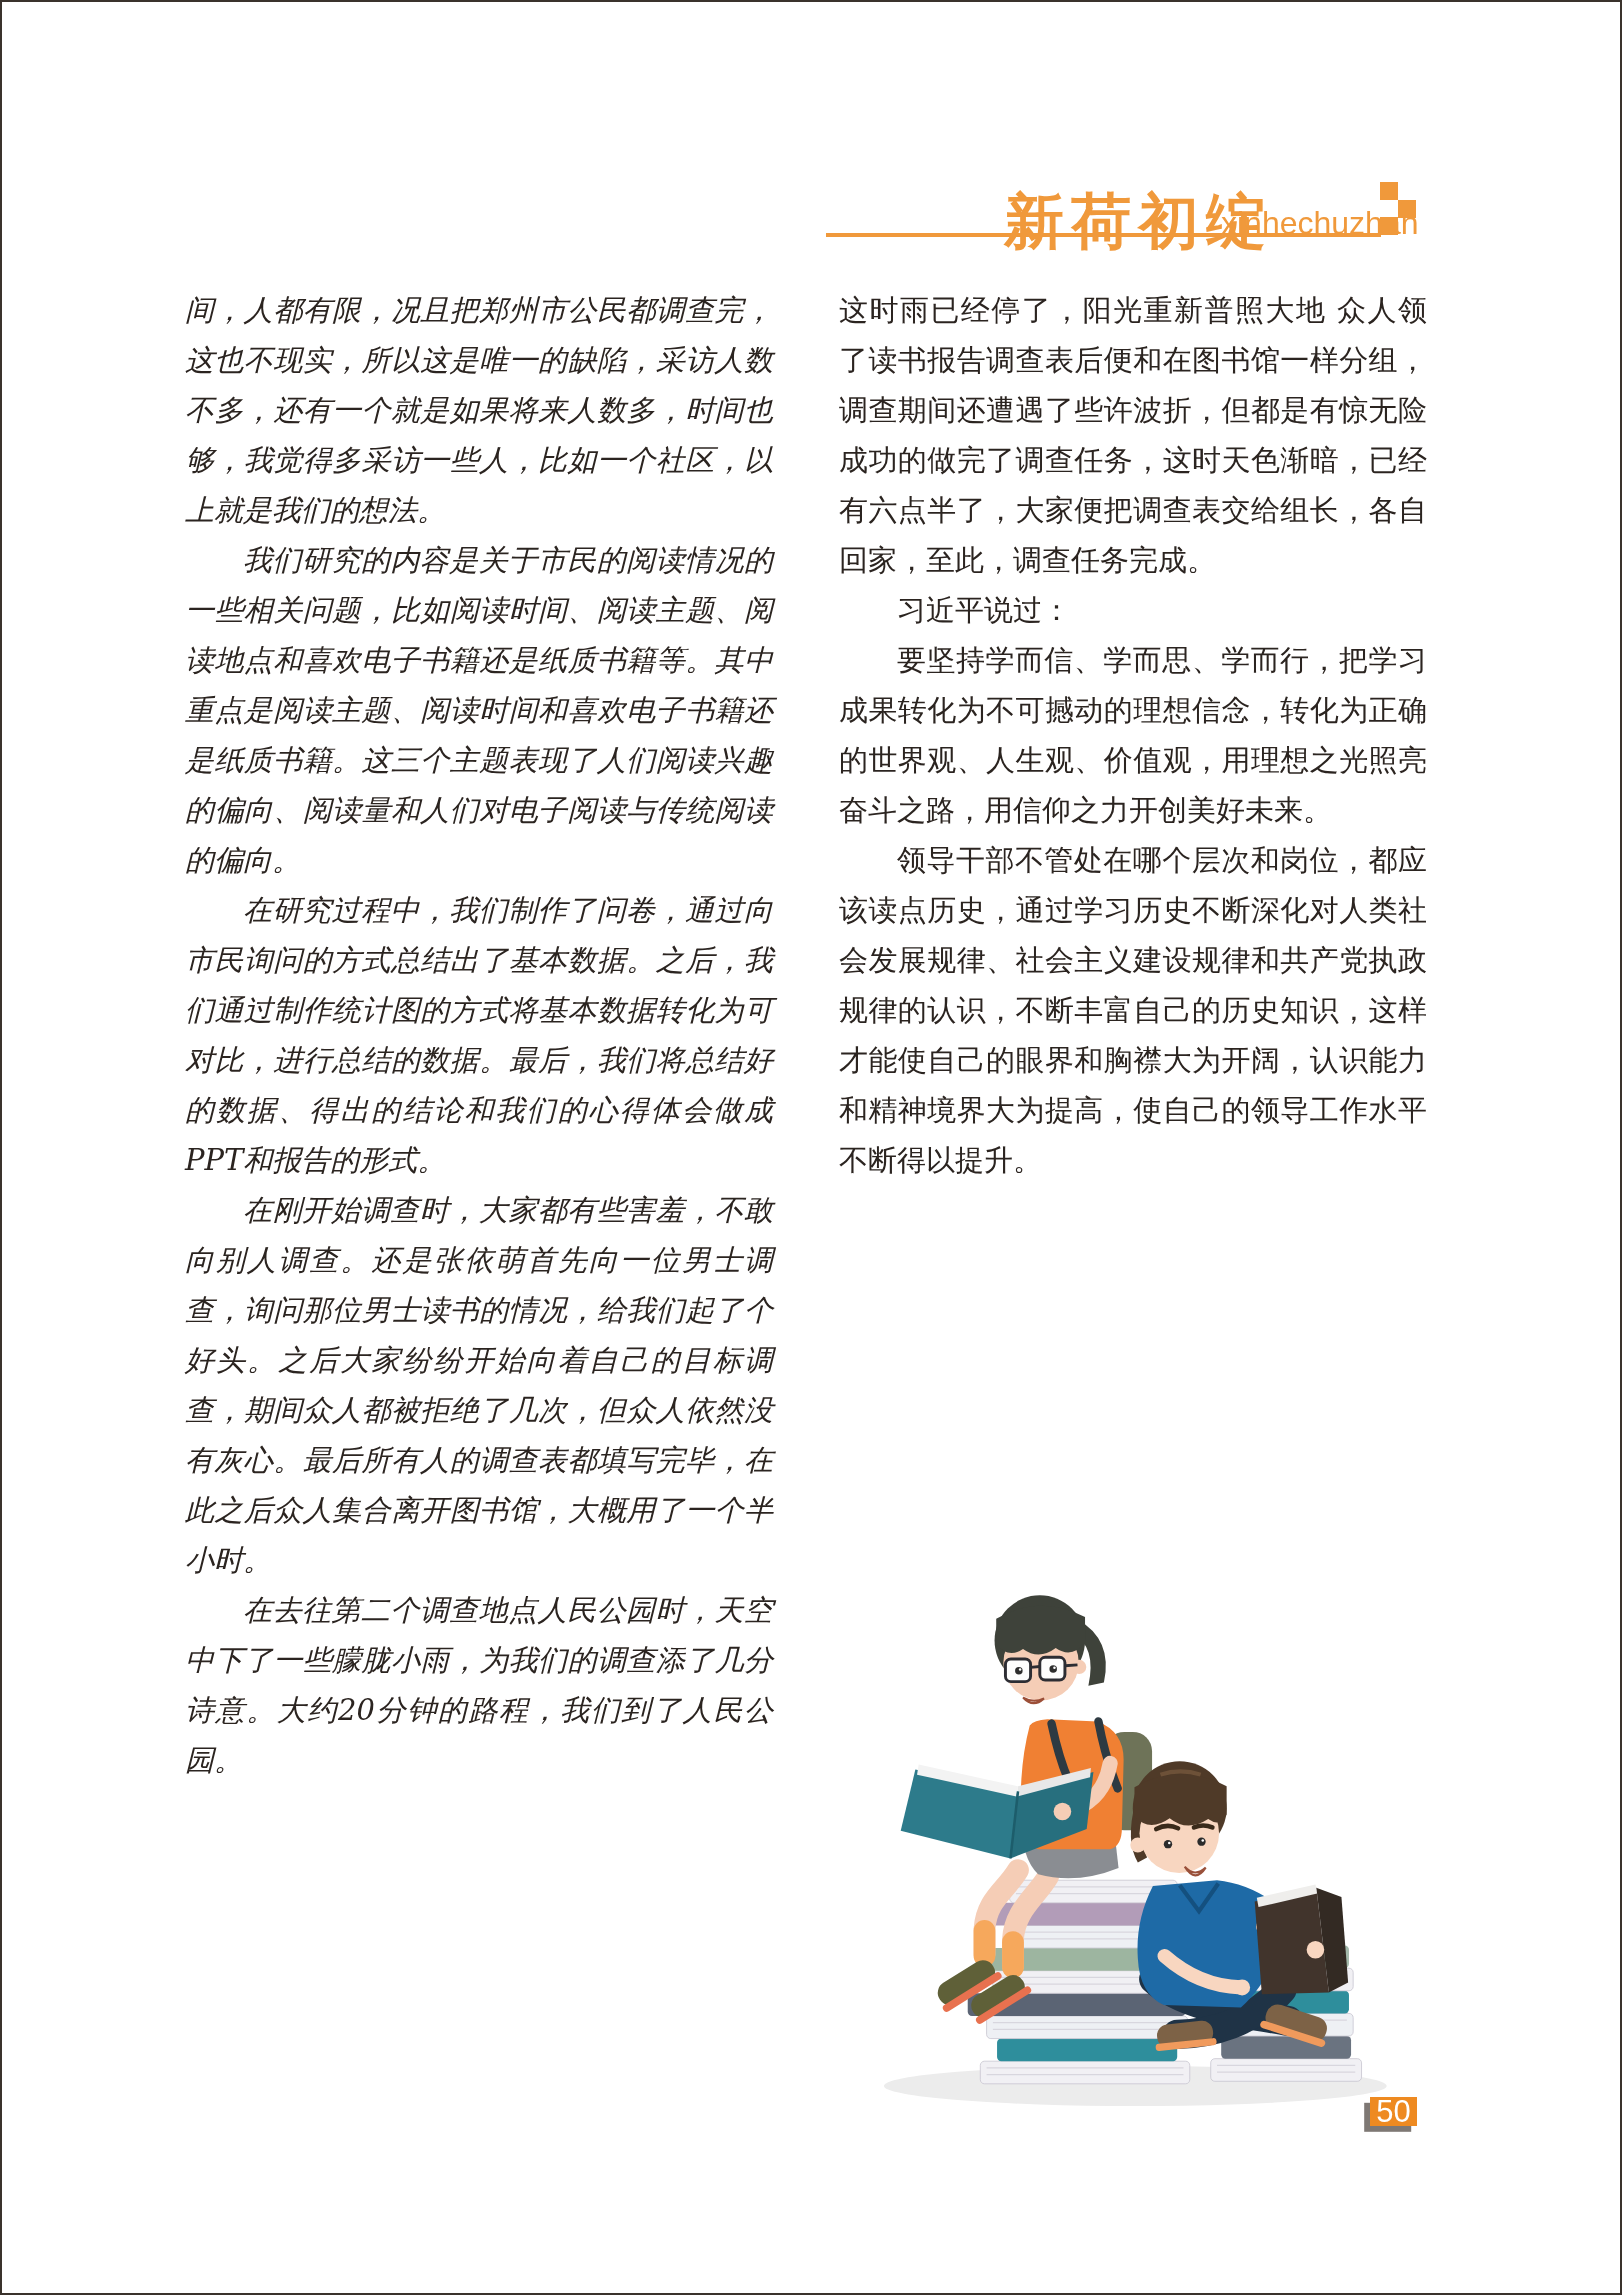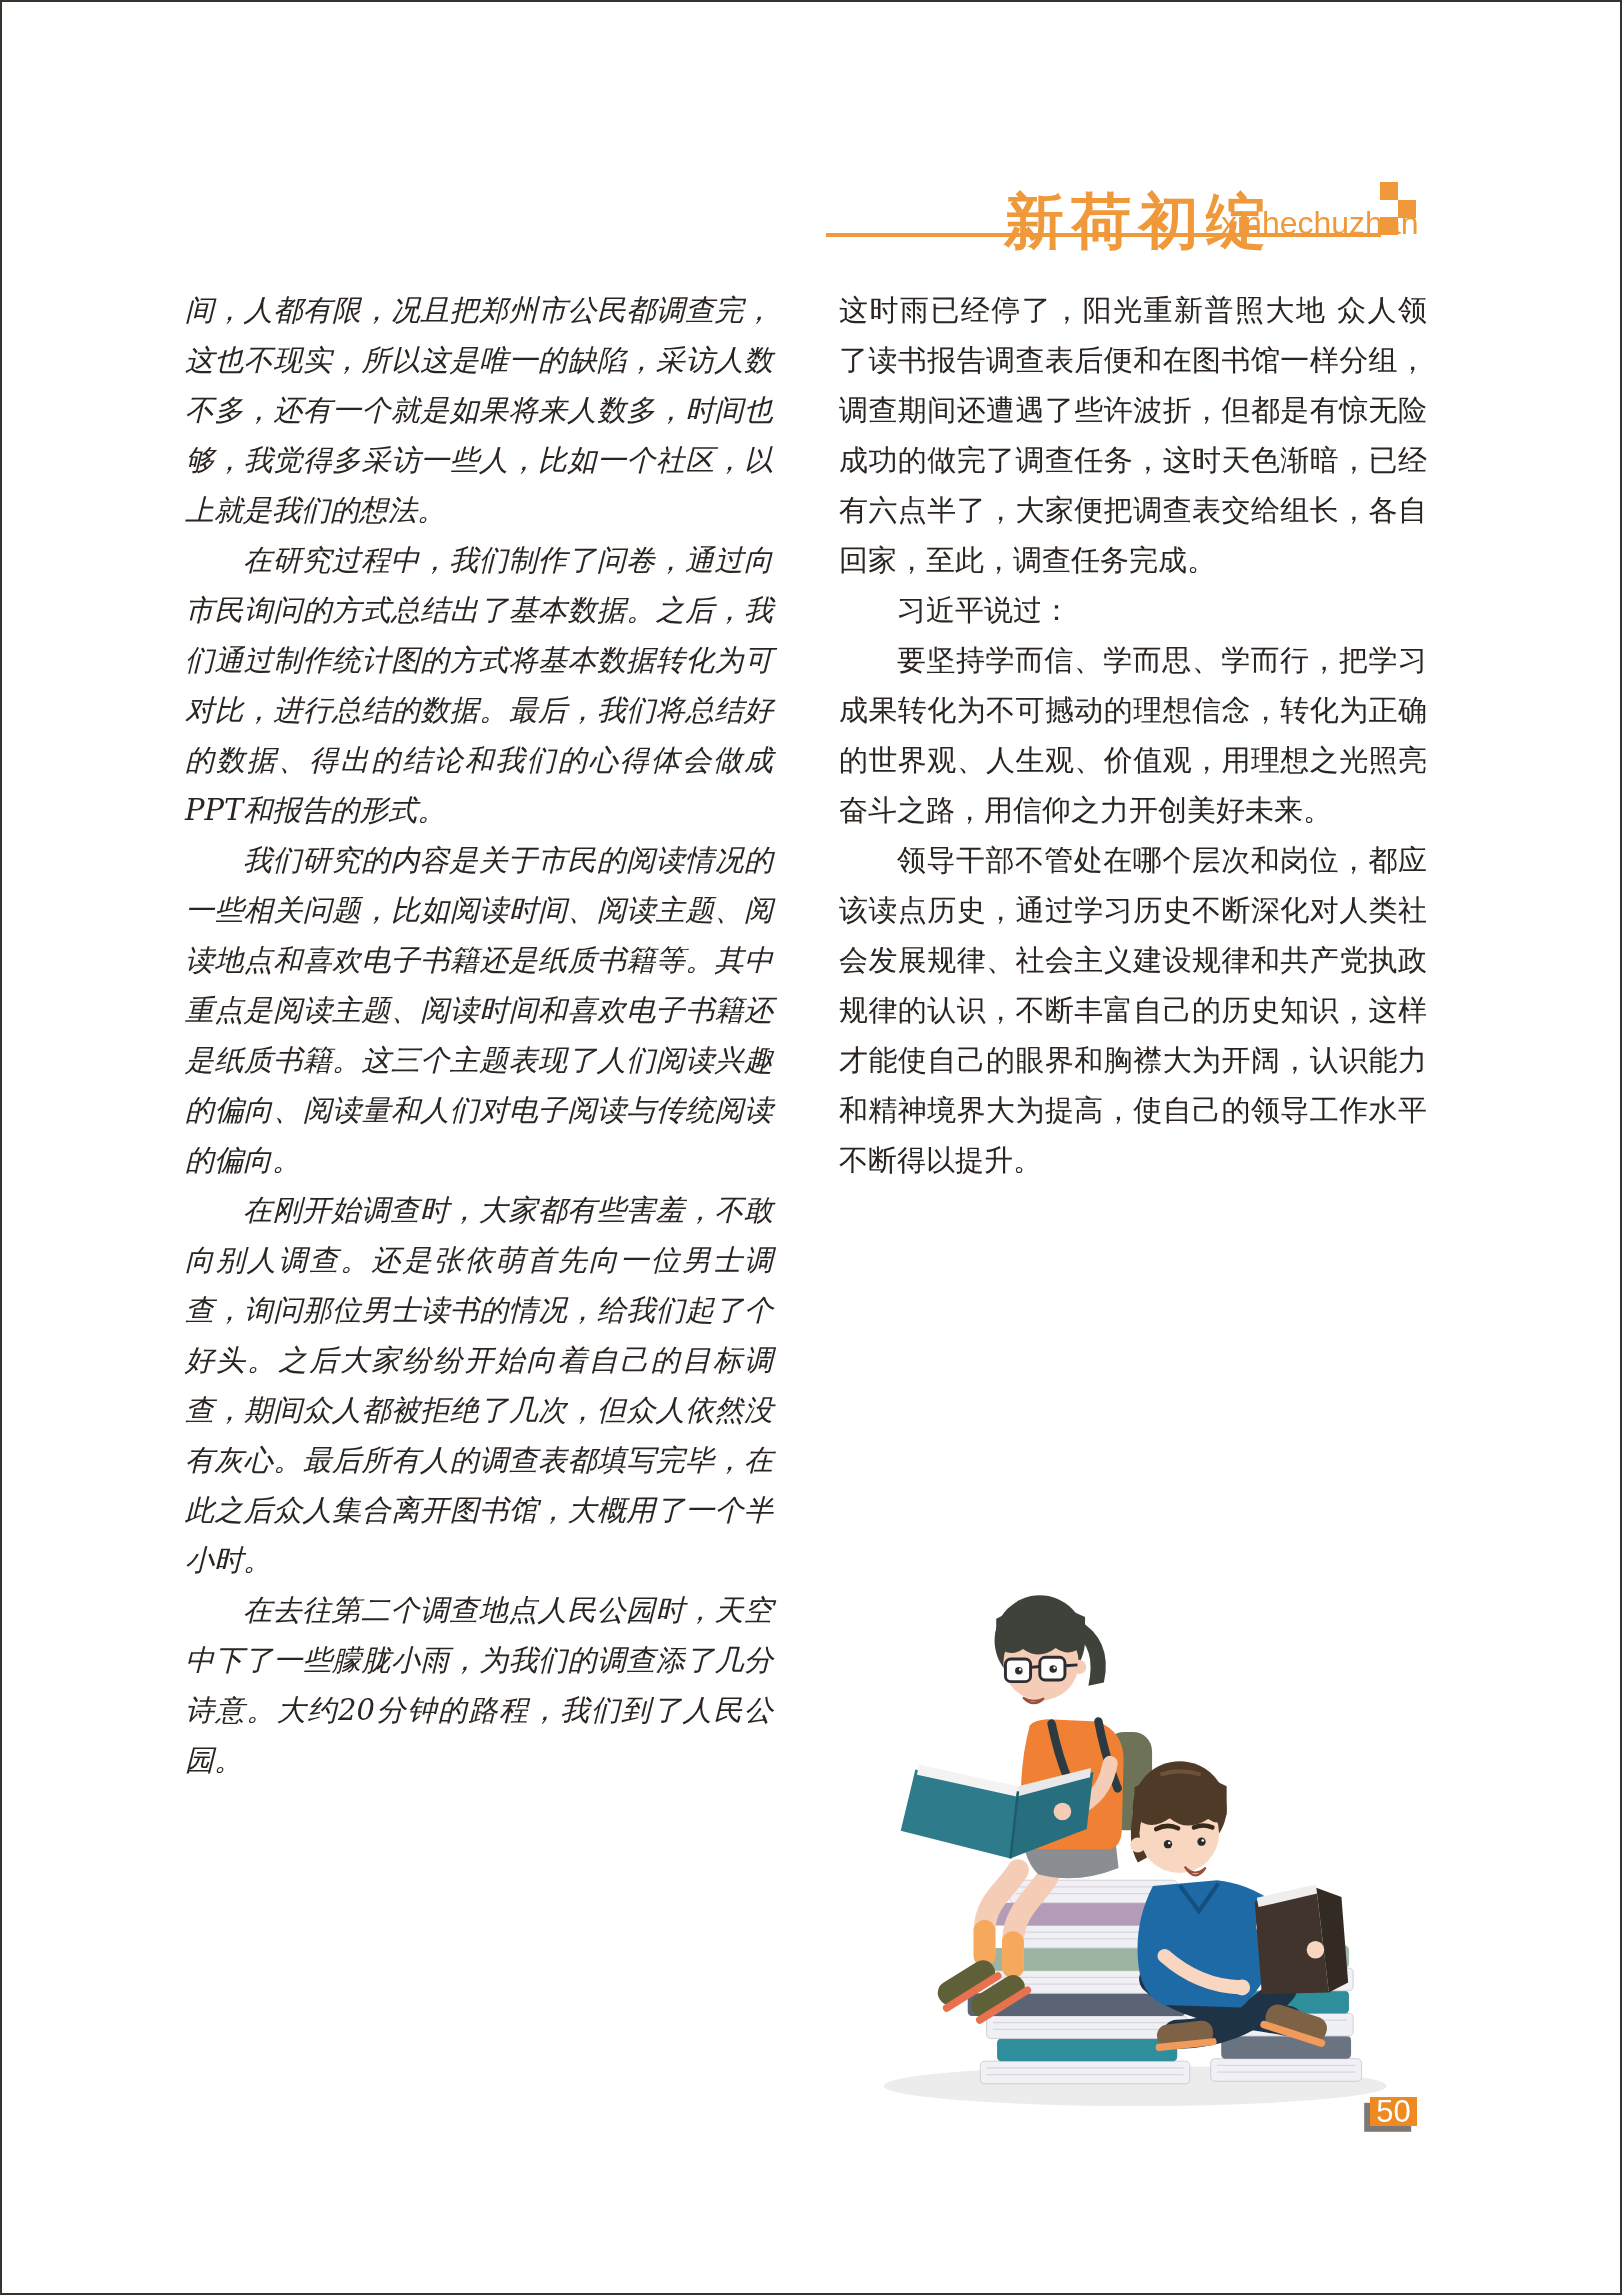--- a/index.html
+++ b/index.html
@@ -53,22 +53,22 @@
     <div class="header-rule"></div>
     <div class="header-title-cn">新荷初绽</div>
     <div class="header-title-pinyin">xinhechuzhan</div>
     <span class="hsq hsq1"></span>
     <span class="hsq hsq2"></span>
     <span class="hsq hsq3"></span>
   </div>
 
   <div class="col col-left" id="col-left">
       <p class="">间，人都有限，况且把郑州市公民都调查完，这也不现实，所以这是唯一的缺陷，采访人数不多，还有一个就是如果将来人数多，时间也够，我觉得多采访一些人，比如一个社区，以上就是我们的想法。</p>
+      <p class="indent">我们研究的内容是关于市民的阅读情况的一些相关问题，比如阅读时间、阅读主题、阅读地点和喜欢电子书籍还是纸质书籍等。其中重点是阅读主题、阅读时间和喜欢电子书籍还是纸质书籍。这三个主题表现了人们阅读兴趣的偏向、阅读量和人们对电子阅读与传统阅读的偏向。</p>
       <p class="indent">在研究过程中，我们制作了问卷，通过向市民询问的方式总结出了基本数据。之后，我们通过制作统计图的方式将基本数据转化为可对比，进行总结的数据。最后，我们将总结好的数据、得出的结论和我们的心得体会做成PPT和报告的形式。</p>
-      <p class="indent">我们研究的内容是关于市民的阅读情况的一些相关问题，比如阅读时间、阅读主题、阅读地点和喜欢电子书籍还是纸质书籍等。其中重点是阅读主题、阅读时间和喜欢电子书籍还是纸质书籍。这三个主题表现了人们阅读兴趣的偏向、阅读量和人们对电子阅读与传统阅读的偏向。</p>
       <p class="indent">在刚开始调查时，大家都有些害羞，不敢向别人调查。还是张依萌首先向一位男士调查，询问那位男士读书的情况，给我们起了个好头。之后大家纷纷开始向着自己的目标调查，期间众人都被拒绝了几次，但众人依然没有灰心。最后所有人的调查表都填写完毕，在此之后众人集合离开图书馆，大概用了一个半小时。</p>
       <p class="indent">在去往第二个调查地点人民公园时，天空中下了一些朦胧小雨，为我们的调查添了几分诗意。大约20分钟的路程，我们到了人民公园。</p>
     </div>
   <div class="col col-right" id="col-right">
       <p class="">这时雨已经停了，阳光重新普照大地 众人领了读书报告调查表后便和在图书馆一样分组，调查期间还遭遇了些许波折，但都是有惊无险成功的做完了调查任务，这时天色渐暗，已经有六点半了，大家便把调查表交给组长，各自回家，至此，调查任务完成。</p>
       <p class="indent">习近平说过：</p>
       <p class="indent">要坚持学而信、学而思、学而行，把学习成果转化为不可撼动的理想信念，转化为正确的世界观、人生观、价值观，用理想之光照亮奋斗之路，用信仰之力开创美好未来。</p>
       <p class="indent">领导干部不管处在哪个层次和岗位，都应该读点历史，通过学习历史不断深化对人类社会发展规律、社会主义建设规律和共产党执政规律的认识，不断丰富自己的历史知识，这样才能使自己的眼界和胸襟大为开阔，认识能力和精神境界大为提高，使自己的领导工作水平不断得以提升。</p>
     </div>
 

